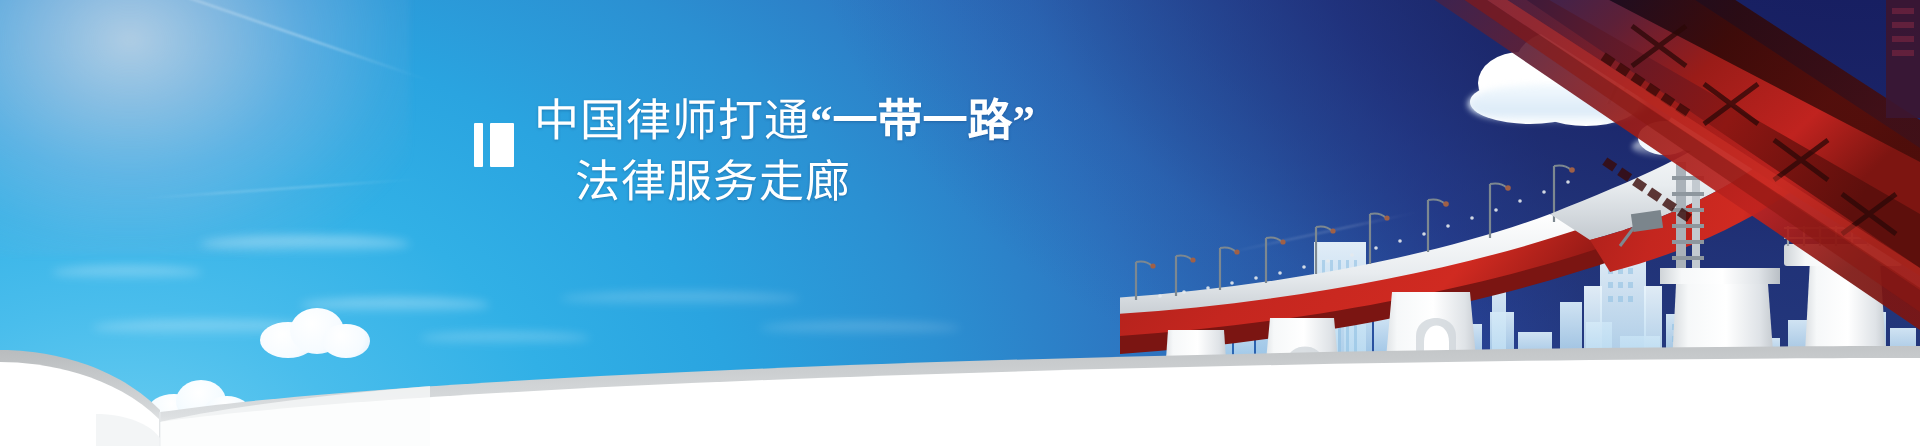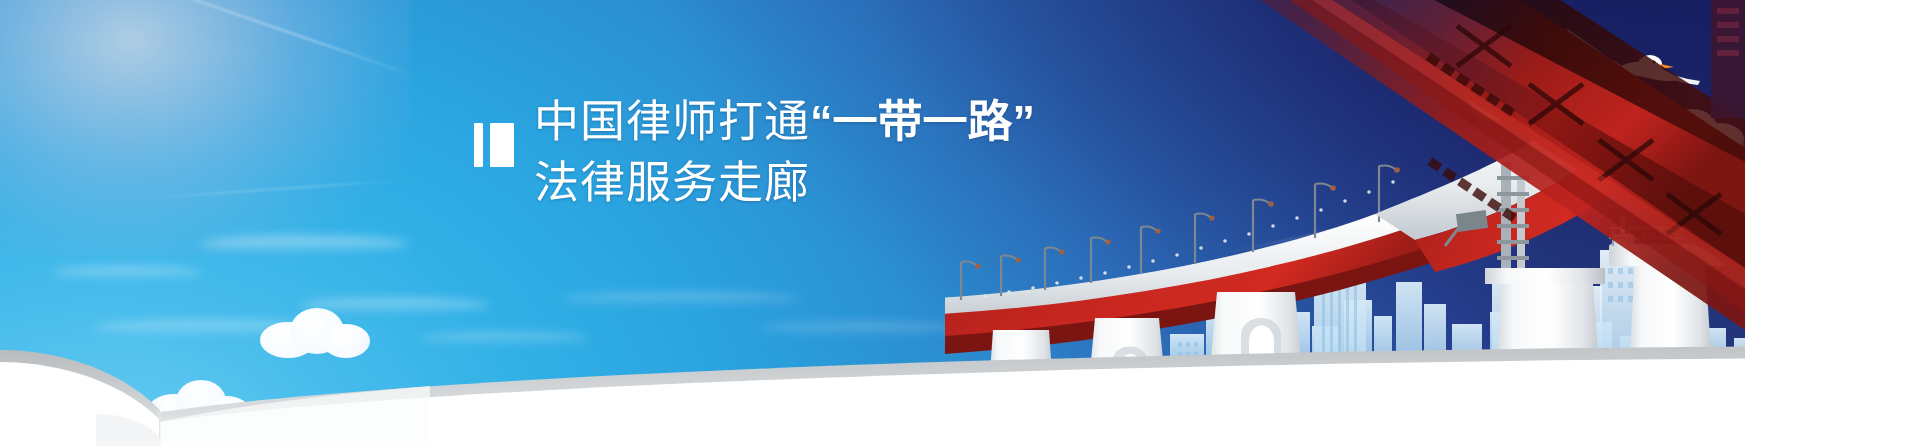--- a/index.html
+++ b/index.html
@@ -1,23 +1,23 @@
 <!DOCTYPE html>
 <html lang="zh-CN"><head>
 <meta charset="utf-8">
 <title>Banner</title>
 <style>
   html,body{margin:0;padding:0;background:#fff;}
   *{box-sizing:border-box;}
 
   .banner{
     position:relative;
-    width:1745px;height:446px;
+    width:1920px;height:446px;
     overflow:hidden;
-    font-family:Liberation Sans, sans-serif;
+    font-family:Liberation Serif, serif;
     background:#1d3f88;
   }
 
   
   .sky{position:absolute;inset:0;
     background:
       radial-gradient(ellipse 1500px 1100px at 6% 108%,
         #6fd0f2 0%, #49bdec 16%, #31b0e6 30%, #2aa4e0 42%,
         #2b90d2 56%, #2d74c0 70%, #2a5aa8 82%, #273f90 92%, #243577 100%);
   }
@@ -110,21 +110,21 @@
   .title-wrap{position:absolute;left:474px;top:95px;width:720px;}
   .title-row{display:flex;align-items:flex-start;}
   .mark{flex:0 0 auto;display:flex;align-items:center;gap:7px;margin:28px 20px 0 0;}
   .mark i{display:block;background:#ffffff;border-radius:1px;}
   .mark i.bar-thin{width:9px;height:44px;}
   .mark i.bar-thick{width:24px;height:44px;}
   .title-lines{flex:1 1 auto;}
   .tl{color:#fff;white-space:nowrap;line-height:1.18;
       text-shadow:0 1px 3px rgba(10,40,90,.30);}
   .tl1{font-size:45px;font-weight:400;letter-spacing:1px;}
-  .tl2{font-size:45px;font-weight:400;letter-spacing:1px;margin-top:8px;}
+  .tl2{font-size:45px;font-weight:400;letter-spacing:1px;margin-top:8px;margin-left:41px;}
   .emph{font-weight:700;letter-spacing:0;}
 </style>
 </head>
 <body>
 
 <div class="banner">
 
   <div class="sky"></div>
   <div class="sky-deep"></div>
   <div class="sun-glow"></div>

